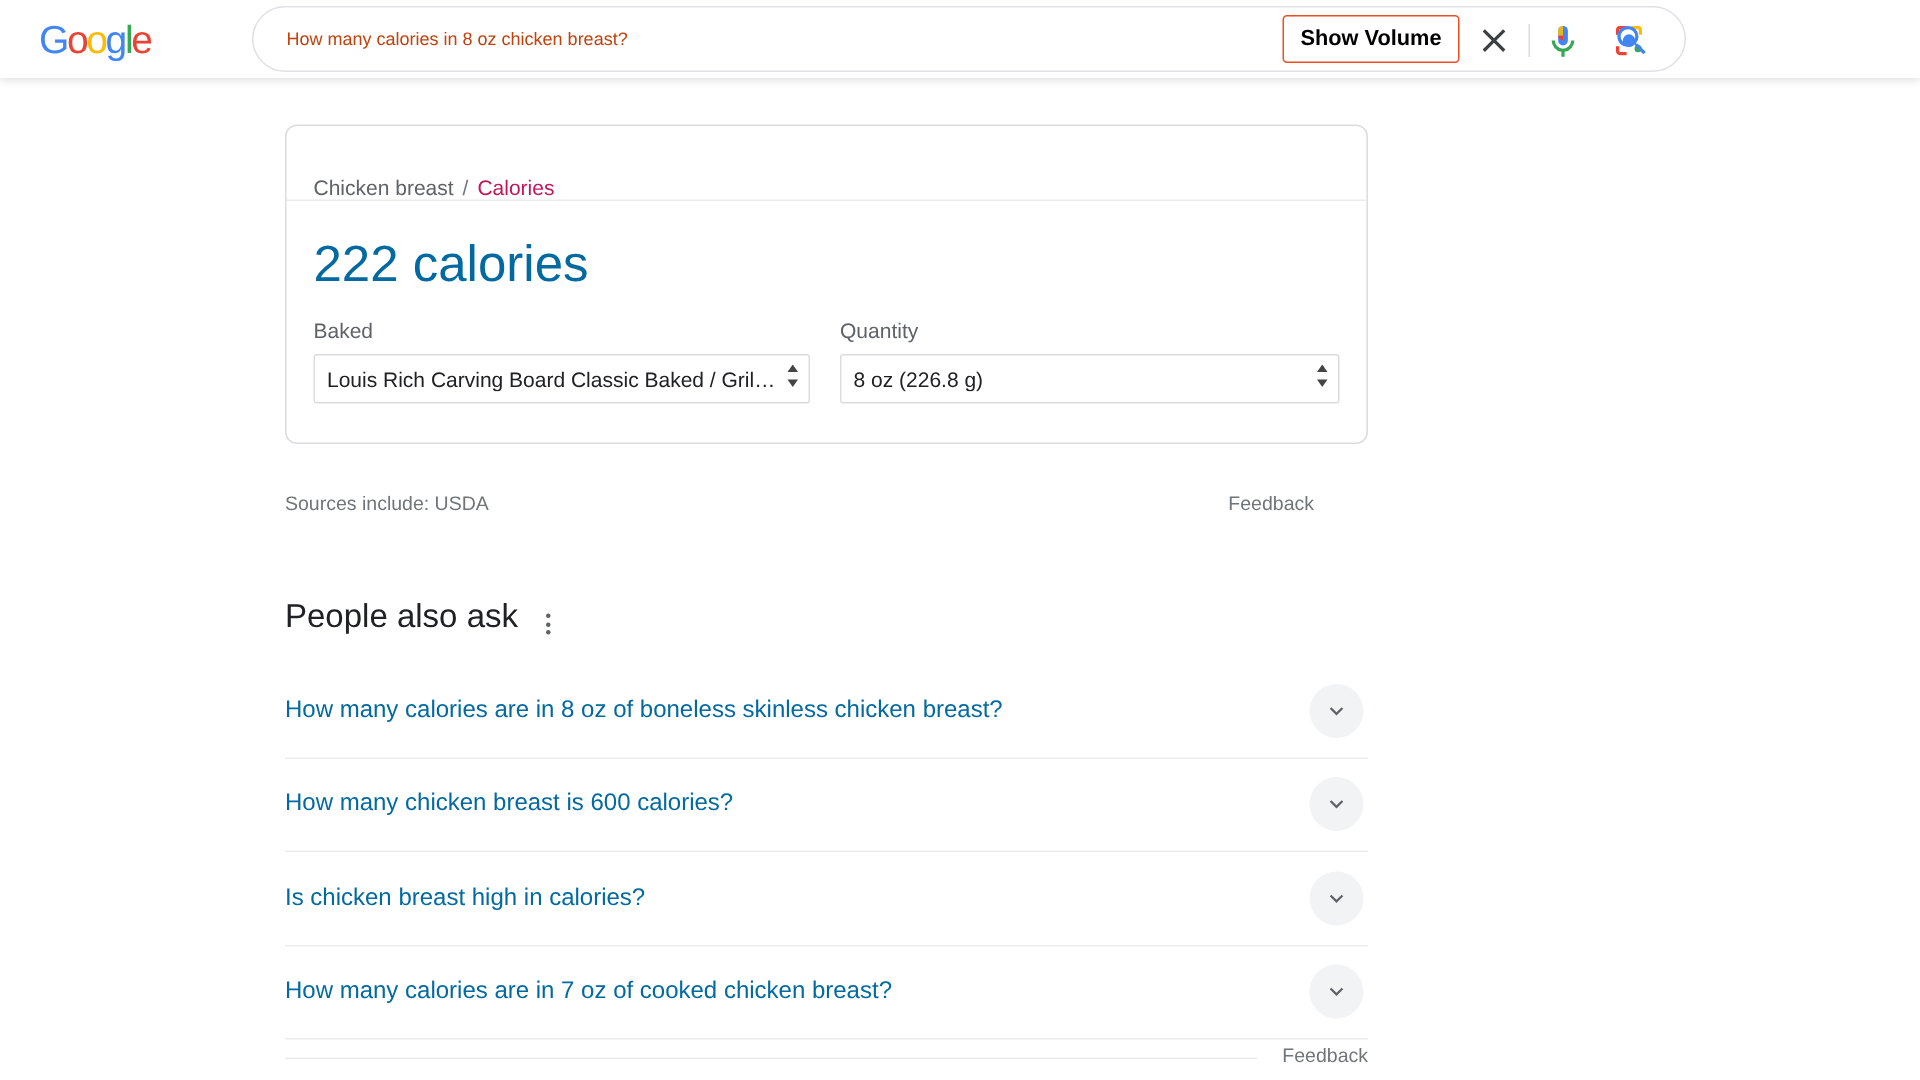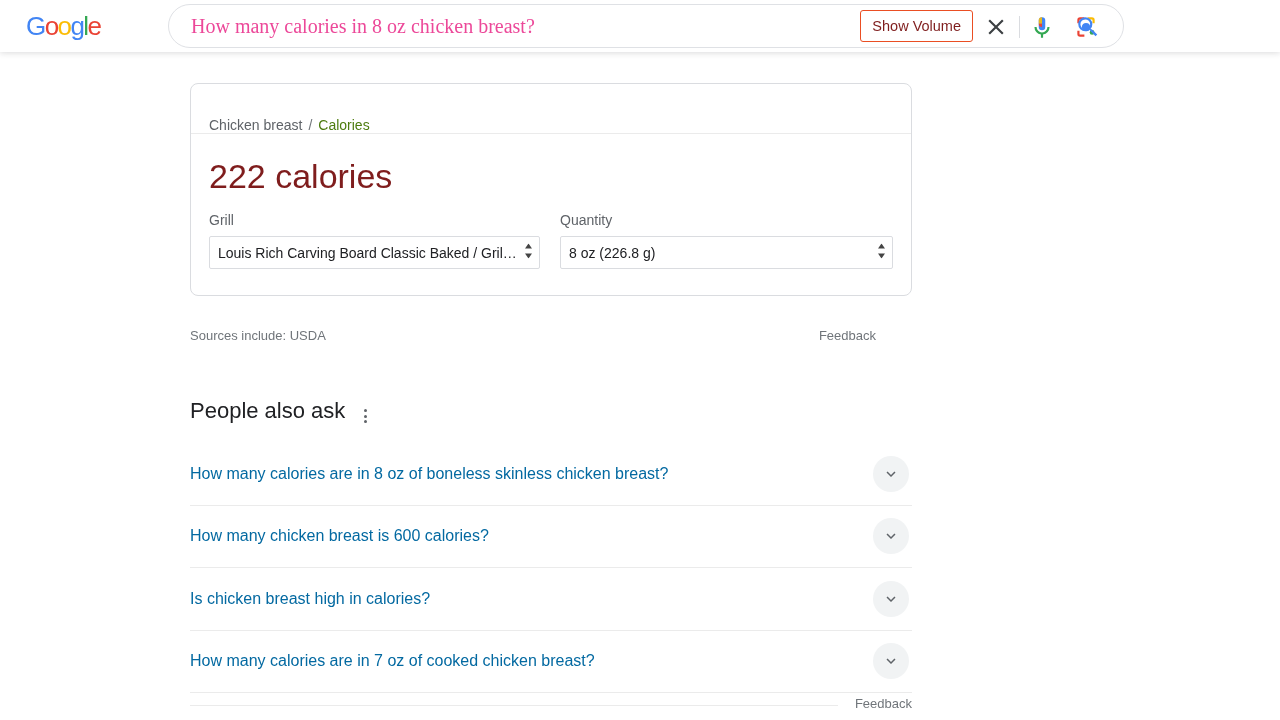--- a/index.html
+++ b/index.html
@@ -41,36 +41,36 @@
     width: 956px; height: 44px;
     border: 1px solid #dfe1e5;
     border-radius: 24px;
     background: #fff;
   }
   .search-input {
     position: absolute;
     left: 20px; top: 0;
     width: 770px; height: 42px;
     border: none; outline: none;
-    font-size: 20px;
-    color: #ec4899;
+    font-size: 12px;
+    color: #c2410c;
     background: transparent;
-    font-family: Liberation Serif, serif;
+    font-family: Liberation Sans, sans-serif;
   }
   .show-volume-btn {
     position: absolute;
     right: 150px; top: 5px;
     height: 32px;
     padding: 0 11px;
     background: #fff;
     border: 1px solid #ea4e23;
     border-radius: 3px;
-    color: #7f1d1d;
+    color: #000000;
     font-size: 14.5px;
-    font-weight: 400;
+    font-weight: 700;
     line-height: 30px;
     cursor: pointer;
     white-space: nowrap;
     font-family: "Liberation Sans", sans-serif;
   }
   .clear-x {
     position: absolute;
     right: 114px; top: 9px;
     width: 26px; height: 26px;
     cursor: pointer;
@@ -112,29 +112,29 @@
   .kp-breadcrumb {
     height: 50px;
     padding: 0 18px;
     display: flex;
     align-items: flex-end;
     border-bottom: 1px solid #ebebeb;
     font-size: 14px;
   }
   .crumb-link { color: #5f6368; }
   .crumb-sep  { color: #70757a; margin: 0 6px; }
-  .crumb-cur  { color: #4d7c0f; }
+  .crumb-cur  { color: #be185d; }
 
   .kp-body {
     padding: 22px 18px 26px 18px;
   }
   .kp-value {
     font-size: 34px;
     line-height: 40px;
-    color: #7f1d1d;
+    color: #0369a1;
     font-weight: 400;
     margin: 0 0 16px 0;
   }
   .kp-controls {
     display: flex;
     gap: 20px;
   }
   .ctl { display: flex; flex-direction: column; }
   .ctl-type { width: 337px; }
   .ctl-qty  { width: 339px; justify-content: flex-end; }
@@ -316,21 +316,21 @@
       <span class="crumb-cur">Calories</span>
     </div>
 
     <div class="kp-body">
 
       <div class="kp-value">222 calories</div>
 
       <div class="kp-controls">
 
         <div class="ctl ctl-type">
-          <div class="ctl-label">Grill</div>
+          <div class="ctl-label">Baked</div>
           <div class="ctl-wrap">
             <select class="ctl-select">
               <option>Louis Rich Carving Board Classic Baked / Grill Chicken Breast</option>
             </select>
             <span class="spinner-arrows">
               <svg width="9" height="15" viewBox="0 0 9 15">
                 <path d="M4.5 0 8 5H1z" fill="#444"></path>
                 <path d="M4.5 15 1 10h7z" fill="#444"></path>
               </svg>
             </span>

